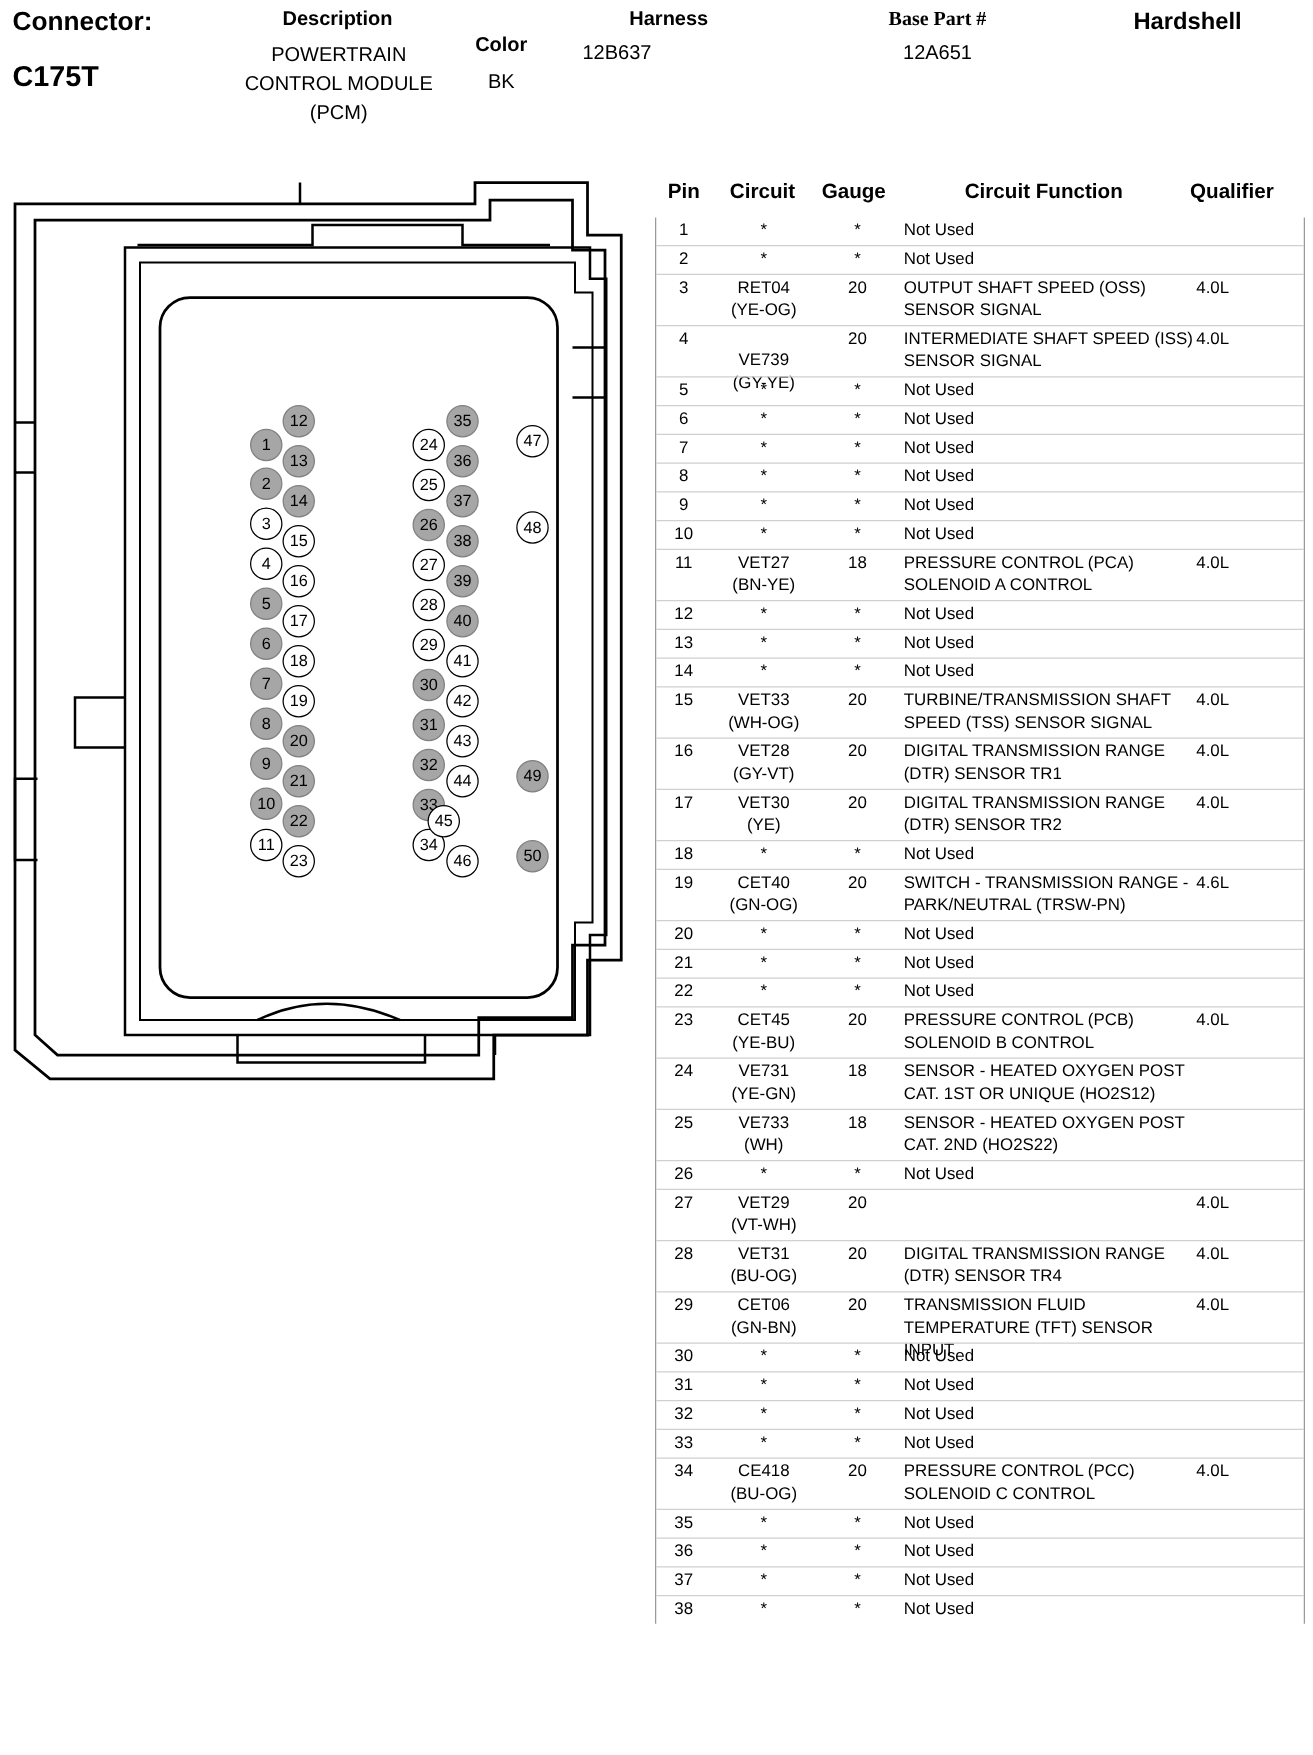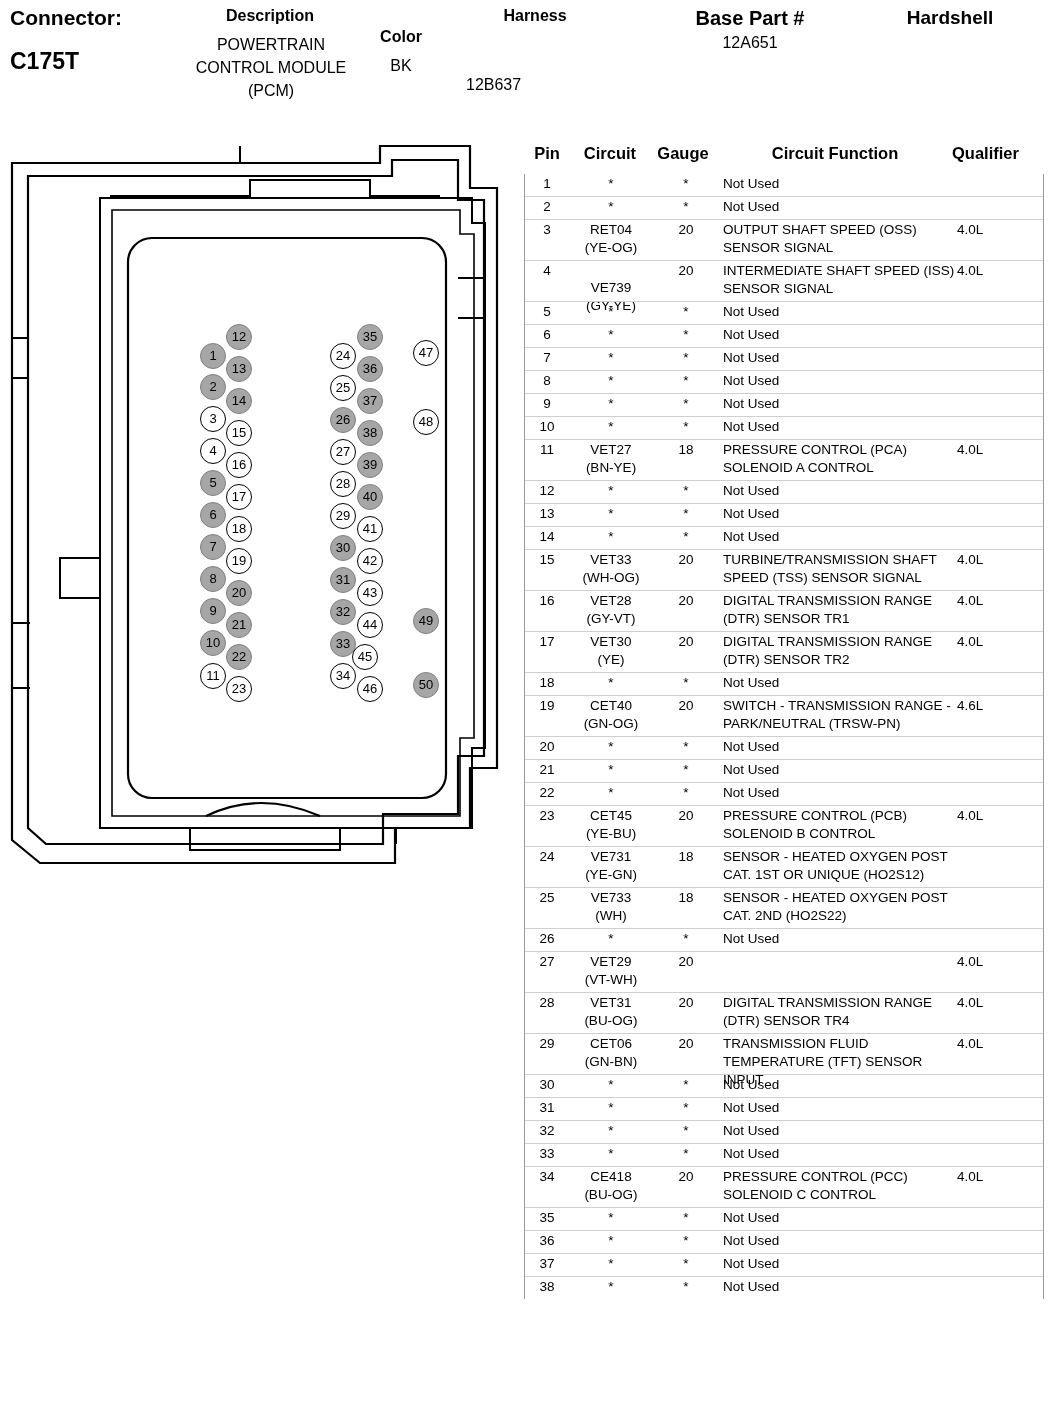--- a/index.html
+++ b/index.html
@@ -81,30 +81,30 @@
     font-size: 16px;
     font-weight: bold;
   }
   .hdr-harness-value {
     position: absolute;
     left: 466px;
     top: 34px;
     width: 130px;
     text-align: left;
     font-size: 16px;
-    margin-top: 42px;
   }
   .hdr-base-label {
     position: absolute;
     left: 660px;
     top: 7px;
     width: 180px;
     text-align: center;
-    font-size: 20px;
-    font-weight: bold;
+    font-size: 16px;
+    font-weight: bold;
+    font-family: Liberation Serif, serif;
   }
   .hdr-base-value {
     position: absolute;
     left: 660px;
     top: 34px;
     width: 180px;
     text-align: center;
     font-size: 16px;
   }
   .hdr-hardshell-label {
@@ -270,21 +270,21 @@
       <div class="pin filled" style="left: 357px; top: 196px;">35</div>
       <div class="pin filled" style="left: 357px; top: 228px;">36</div>
       <div class="pin filled" style="left: 357px; top: 260px;">37</div>
       <div class="pin filled" style="left: 357px; top: 292px;">38</div>
       <div class="pin filled" style="left: 357px; top: 324px;">39</div>
       <div class="pin filled" style="left: 357px; top: 356px;">40</div>
       <div class="pin hollow" style="left: 357px; top: 388px;">41</div>
       <div class="pin hollow" style="left: 357px; top: 420px;">42</div>
       <div class="pin hollow" style="left: 357px; top: 452px;">43</div>
       <div class="pin hollow" style="left: 357px; top: 484px;">44</div>
-      <div class="pin hollow" style="left: 352px; top: 516px;">45</div>
+      <div class="pin hollow" style="left: 342px; top: 516px;">45</div>
       <div class="pin hollow" style="left: 357px; top: 548px;">46</div>
       <div class="pin hollow" style="left: 413px; top: 212px;">47</div>
       <div class="pin hollow" style="left: 413px; top: 281px; text-align: center;">48</div>
       <div class="pin filled" style="left: 413px; top: 480px;">49</div>
       <div class="pin filled" style="left: 413px; top: 544px;">50</div>
     </div>
 </div>
 
 <div class="table-wrap">
   <div class="col-head">

